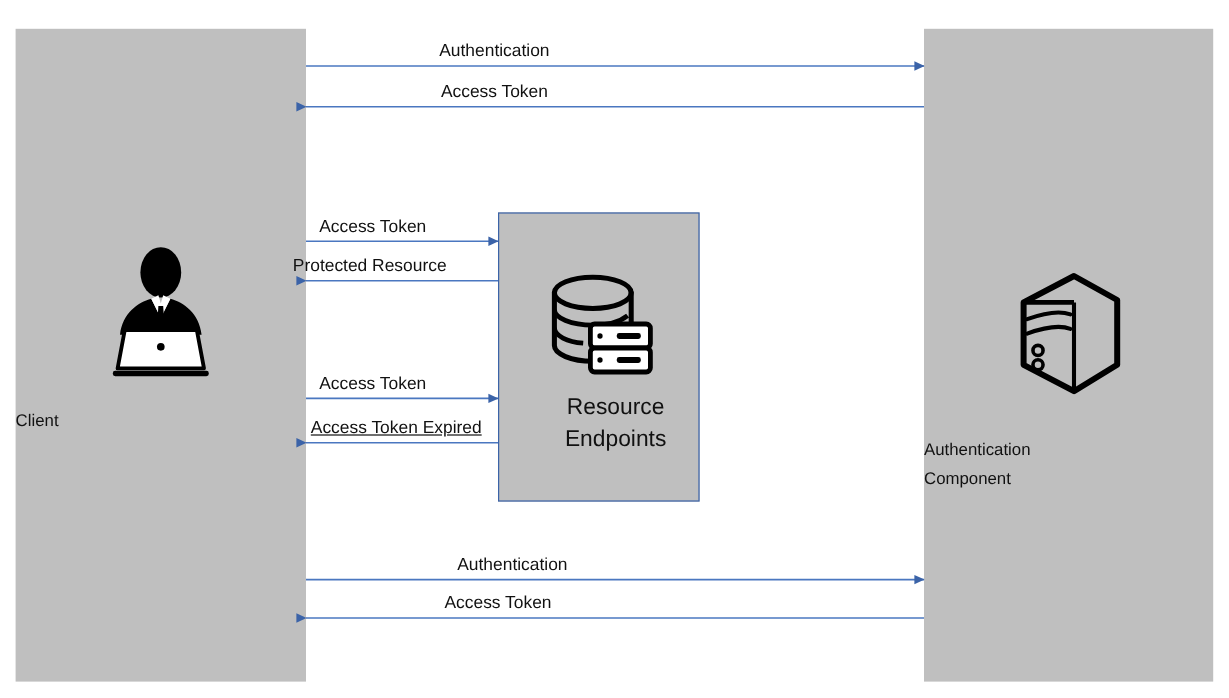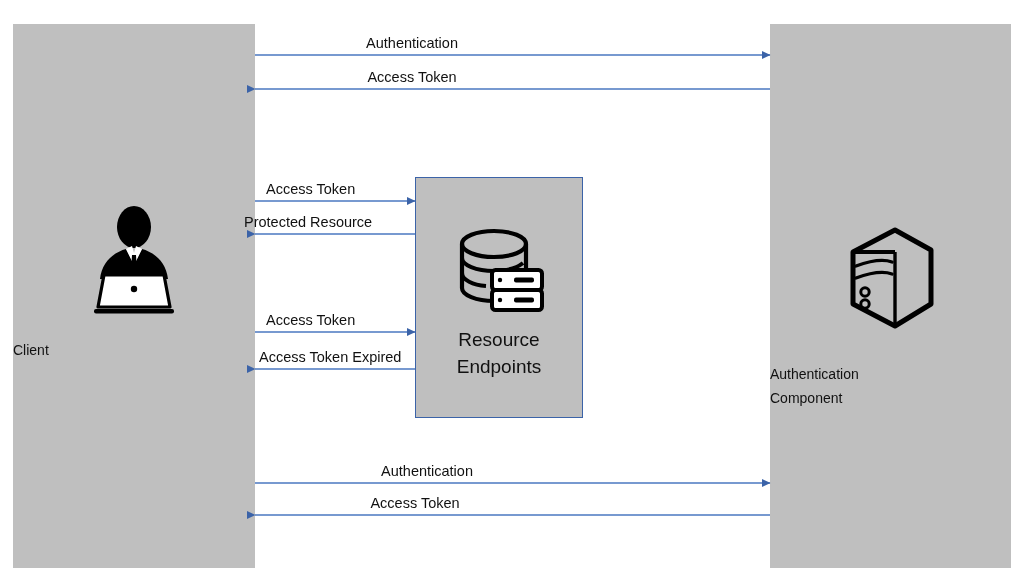--- a/index.html
+++ b/index.html
@@ -128,21 +128,21 @@
 
         <rect x="40" y="44" width="50" height="20" rx="3.5" fill="#ffffff" stroke="#000000" stroke-width="4"></rect>
         <circle cx="48" cy="54" r="2.2" fill="#000000"></circle>
         <rect x="62" y="51.5" width="20" height="5" rx="2" fill="#000000"></rect>
 
         <rect x="40" y="64" width="50" height="20" rx="3.5" fill="#ffffff" stroke="#000000" stroke-width="4"></rect>
         <circle cx="48" cy="74" r="2.2" fill="#000000"></circle>
         <rect x="62" y="71.5" width="20" height="5" rx="2" fill="#000000"></rect>
       </svg>
     </div>
-    <div class="resource-label" id="label-resource" style="top: 148px;">Resource
+    <div class="resource-label" id="label-resource" style="top: 148px; margin-left: 14px;">Resource
 Endpoints</div>
   </div>
 
   <svg class="arrows">
     <defs>
       <marker id="arrow-right" markerWidth="9" markerHeight="9" refX="8" refY="4.5" orient="auto" markerUnits="userSpaceOnUse">
         <path d="M0,0.6 L8.5,4.5 L0,8.4 Z" fill="#3b63a8"></path>
       </marker>
       <marker id="arrow-left" markerWidth="9" markerHeight="9" refX="1" refY="4.5" orient="auto" markerUnits="userSpaceOnUse">
         <path d="M9,0.6 L0.5,4.5 L9,8.4 Z" fill="#3b63a8"></path>
@@ -159,18 +159,18 @@
         <line x1="770" x2="255" y1="515" y2="515" stroke="#4a77c0" stroke-width="1.3" marker-end="url(#arrow-left)"></line>
       </g>
   </svg>
 
   <div id="msg-labels">
       <div class="msg-label center" style="left: 412px; top: 35px;">Authentication</div>
       <div class="msg-label center" style="left: 412px; top: 69px;">Access Token</div>
       <div class="msg-label" style="left: 266px; top: 181px;">Access Token</div>
       <div class="msg-label" style="left: 244px; top: 214px;">Protected Resource</div>
       <div class="msg-label" style="left: 266px; top: 312px;">Access Token</div>
-      <div class="msg-label" style="left: 259px; top: 349px;">Access Token Expired</div>
+      <div class="msg-label" style="left: 259px; top: 349px; text-decoration: underline;">Access Token Expired</div>
       <div class="msg-label center" style="left: 427px; top: 463px;">Authentication</div>
       <div class="msg-label center" style="left: 415px; top: 495px;">Access Token</div>
     </div>
 
 </div>
 
 </body></html>

